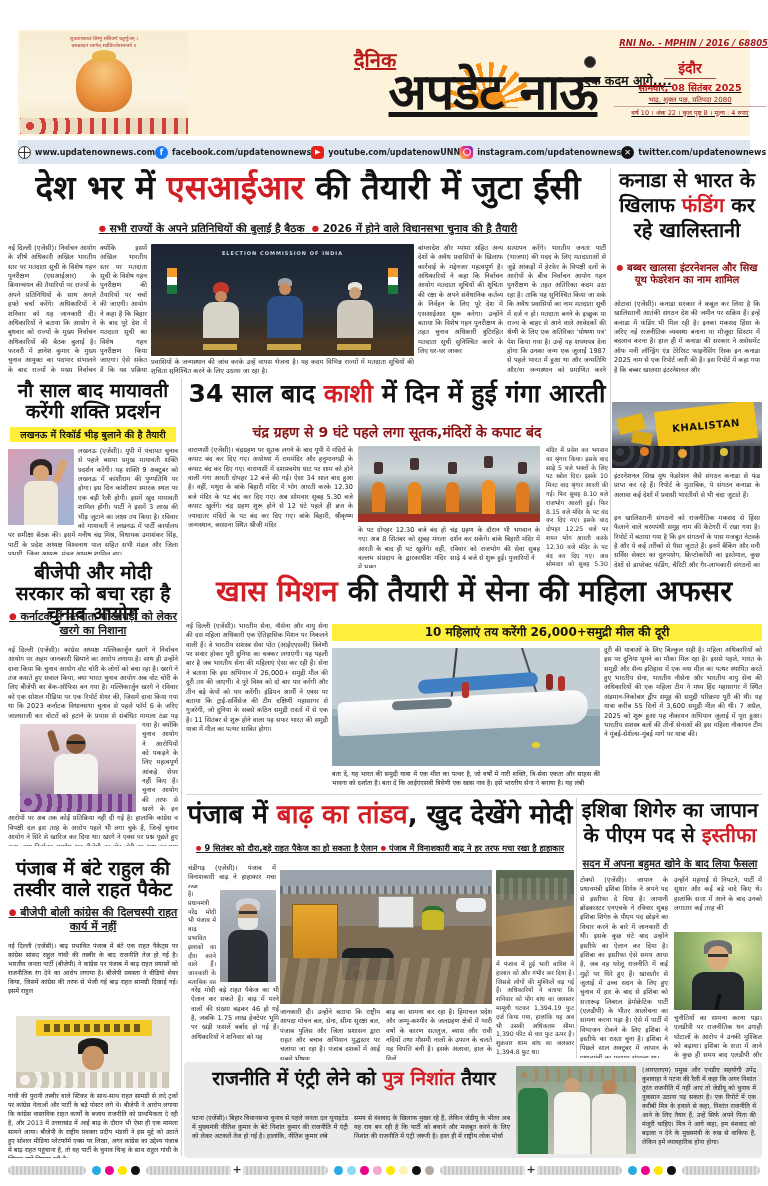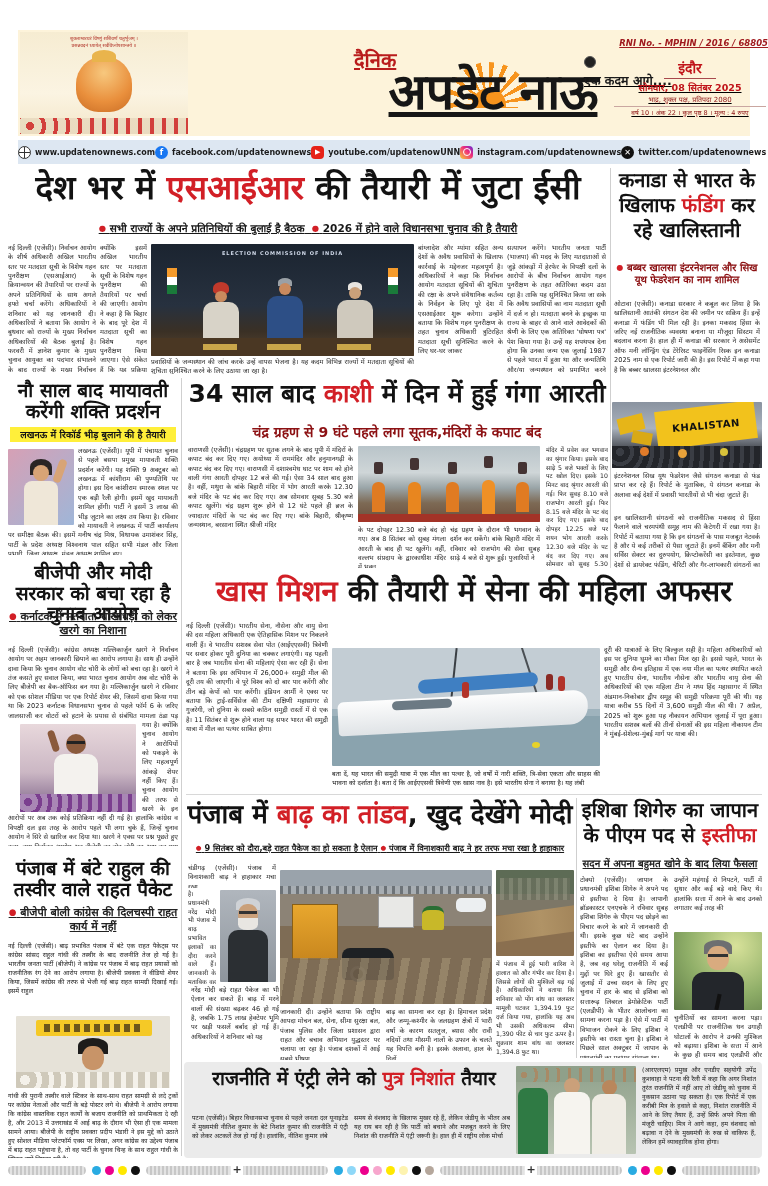--- a/index.html
+++ b/index.html
@@ -215,20 +215,21 @@
       <span class="pp" style="left:0;bottom:0;width:116px;height:18px;background:repeating-radial-gradient(circle at 8px 8px,#7b3f8f 0 4px,#a987b5 4px 10px);"></span>
     </span>
     <span>क्योंकि चुनाव आयोग ने आरोपियों को पकड़ने के लिए महत्वपूर्ण आंकड़े शेयर नहीं किए हैं। चुनाव आयोग की तरफ से खरगे के इन आरोपों पर अब तक कोई प्रतिक्रिया नहीं दी गई है। हालांकि कांग्रेस व विपक्षी दल इस तरह के आरोप पहले भी लगा चुके हैं, जिन्हें चुनाव आयोग ने सिरे से खारिज कर दिया था। खरगे ने एक्स पर प्रश्न पूछते हुए कहा, क्या निर्वाचन आयोग अब बीजेपी का वोट चोरी का अड्डा बन गया है।</span>
   </div>
 
   <div class="vsep" style="left:181px;top:378px;height:778px;"></div>
 
   <div class="hl nowrap" style="left:186px;top:576px;width:576px;font-size:29px;text-align:center;">
     <span class="red">खास मिशन</span><span> की तैयारी में सेना की महिला अफसर</span>
   </div>
+  <div class="ysub" style="left:332px;top:624px;width:430px;height:17px;font-size:12px;line-height:17px;">10 महिलाएं तय करेंगी 26,000+समुद्री मील की दूरी</div>
   <div class="body" style="left:186px;top:622px;width:142px;height:172px;">नई दिल्ली (एजेंसी)। भारतीय सेना, नौसेना और वायु सेना की दस महिला अधिकारी एक ऐतिहासिक मिशन पर निकलने वाली हैं। वे भारतीय सशस्त्र सेवा पोत (आईएएसवी) त्रिवेणी पर सवार होकर पूरी दुनिया का चक्कर लगाएंगी। यह पहली बार है जब भारतीय सेना की महिलाएं ऐसा कर रही हैं। सेना ने बताया कि इस अभियान में 26,000+ समुद्री मील की दूरी तय की जाएगी। वे पूरे विश्व को दो बार पार करेंगी और तीन बड़े केपों को पार करेंगी। इंडियन आर्मी ने एक्स पर बताया कि ट्राई-सर्विसेज की टीम दक्षिणी महासागर से गुजरेगी, जो दुनिया के सबसे कठिन समुद्री रास्तों में से एक है। 11 सितंबर से शुरू होने वाला यह सफर भारत की समुद्री यात्रा में मील का पत्थर साबित होगा।</div>
   <div class="photo" style="left:332px;top:648px;width:268px;height:118px;background:linear-gradient(180deg,#c3cdd4 0 52%,#9fb3bd 52% 58%,#8aa3ae 58% 100%);">
     <div class="pp" style="left:120px;top:0;width:2px;height:70px;background:#3a3f44;transform:rotate(6deg);"></div>
     <div class="pp" style="left:200px;top:-6px;width:2px;height:80px;background:#4a4f54;transform:rotate(-18deg);"></div>
     <div class="pp" style="left:86px;top:28px;width:120px;height:14px;border-radius:8px;background:#3f7fc2;transform:rotate(-4deg);"></div>
     <div class="pp" style="left:6px;top:48px;width:250px;height:34px;border-radius:6px 14px 18px 4px;background:linear-gradient(180deg,#fdfdfd,#dfe3e6);transform:rotate(-3deg);"></div>
     <div class="pp" style="left:60px;top:52px;width:60px;height:9px;border-radius:5px;background:#6c7a84;transform:rotate(-3deg);"></div>
     <div class="pp" style="left:130px;top:34px;width:7px;height:16px;border-radius:3px;background:#b2332a;"></div>
     <div class="pp" style="left:214px;top:26px;width:7px;height:16px;border-radius:3px;background:#8a2a24;"></div>
     <div class="pp" style="left:226px;top:28px;width:7px;height:15px;border-radius:3px;background:#b2332a;"></div>

